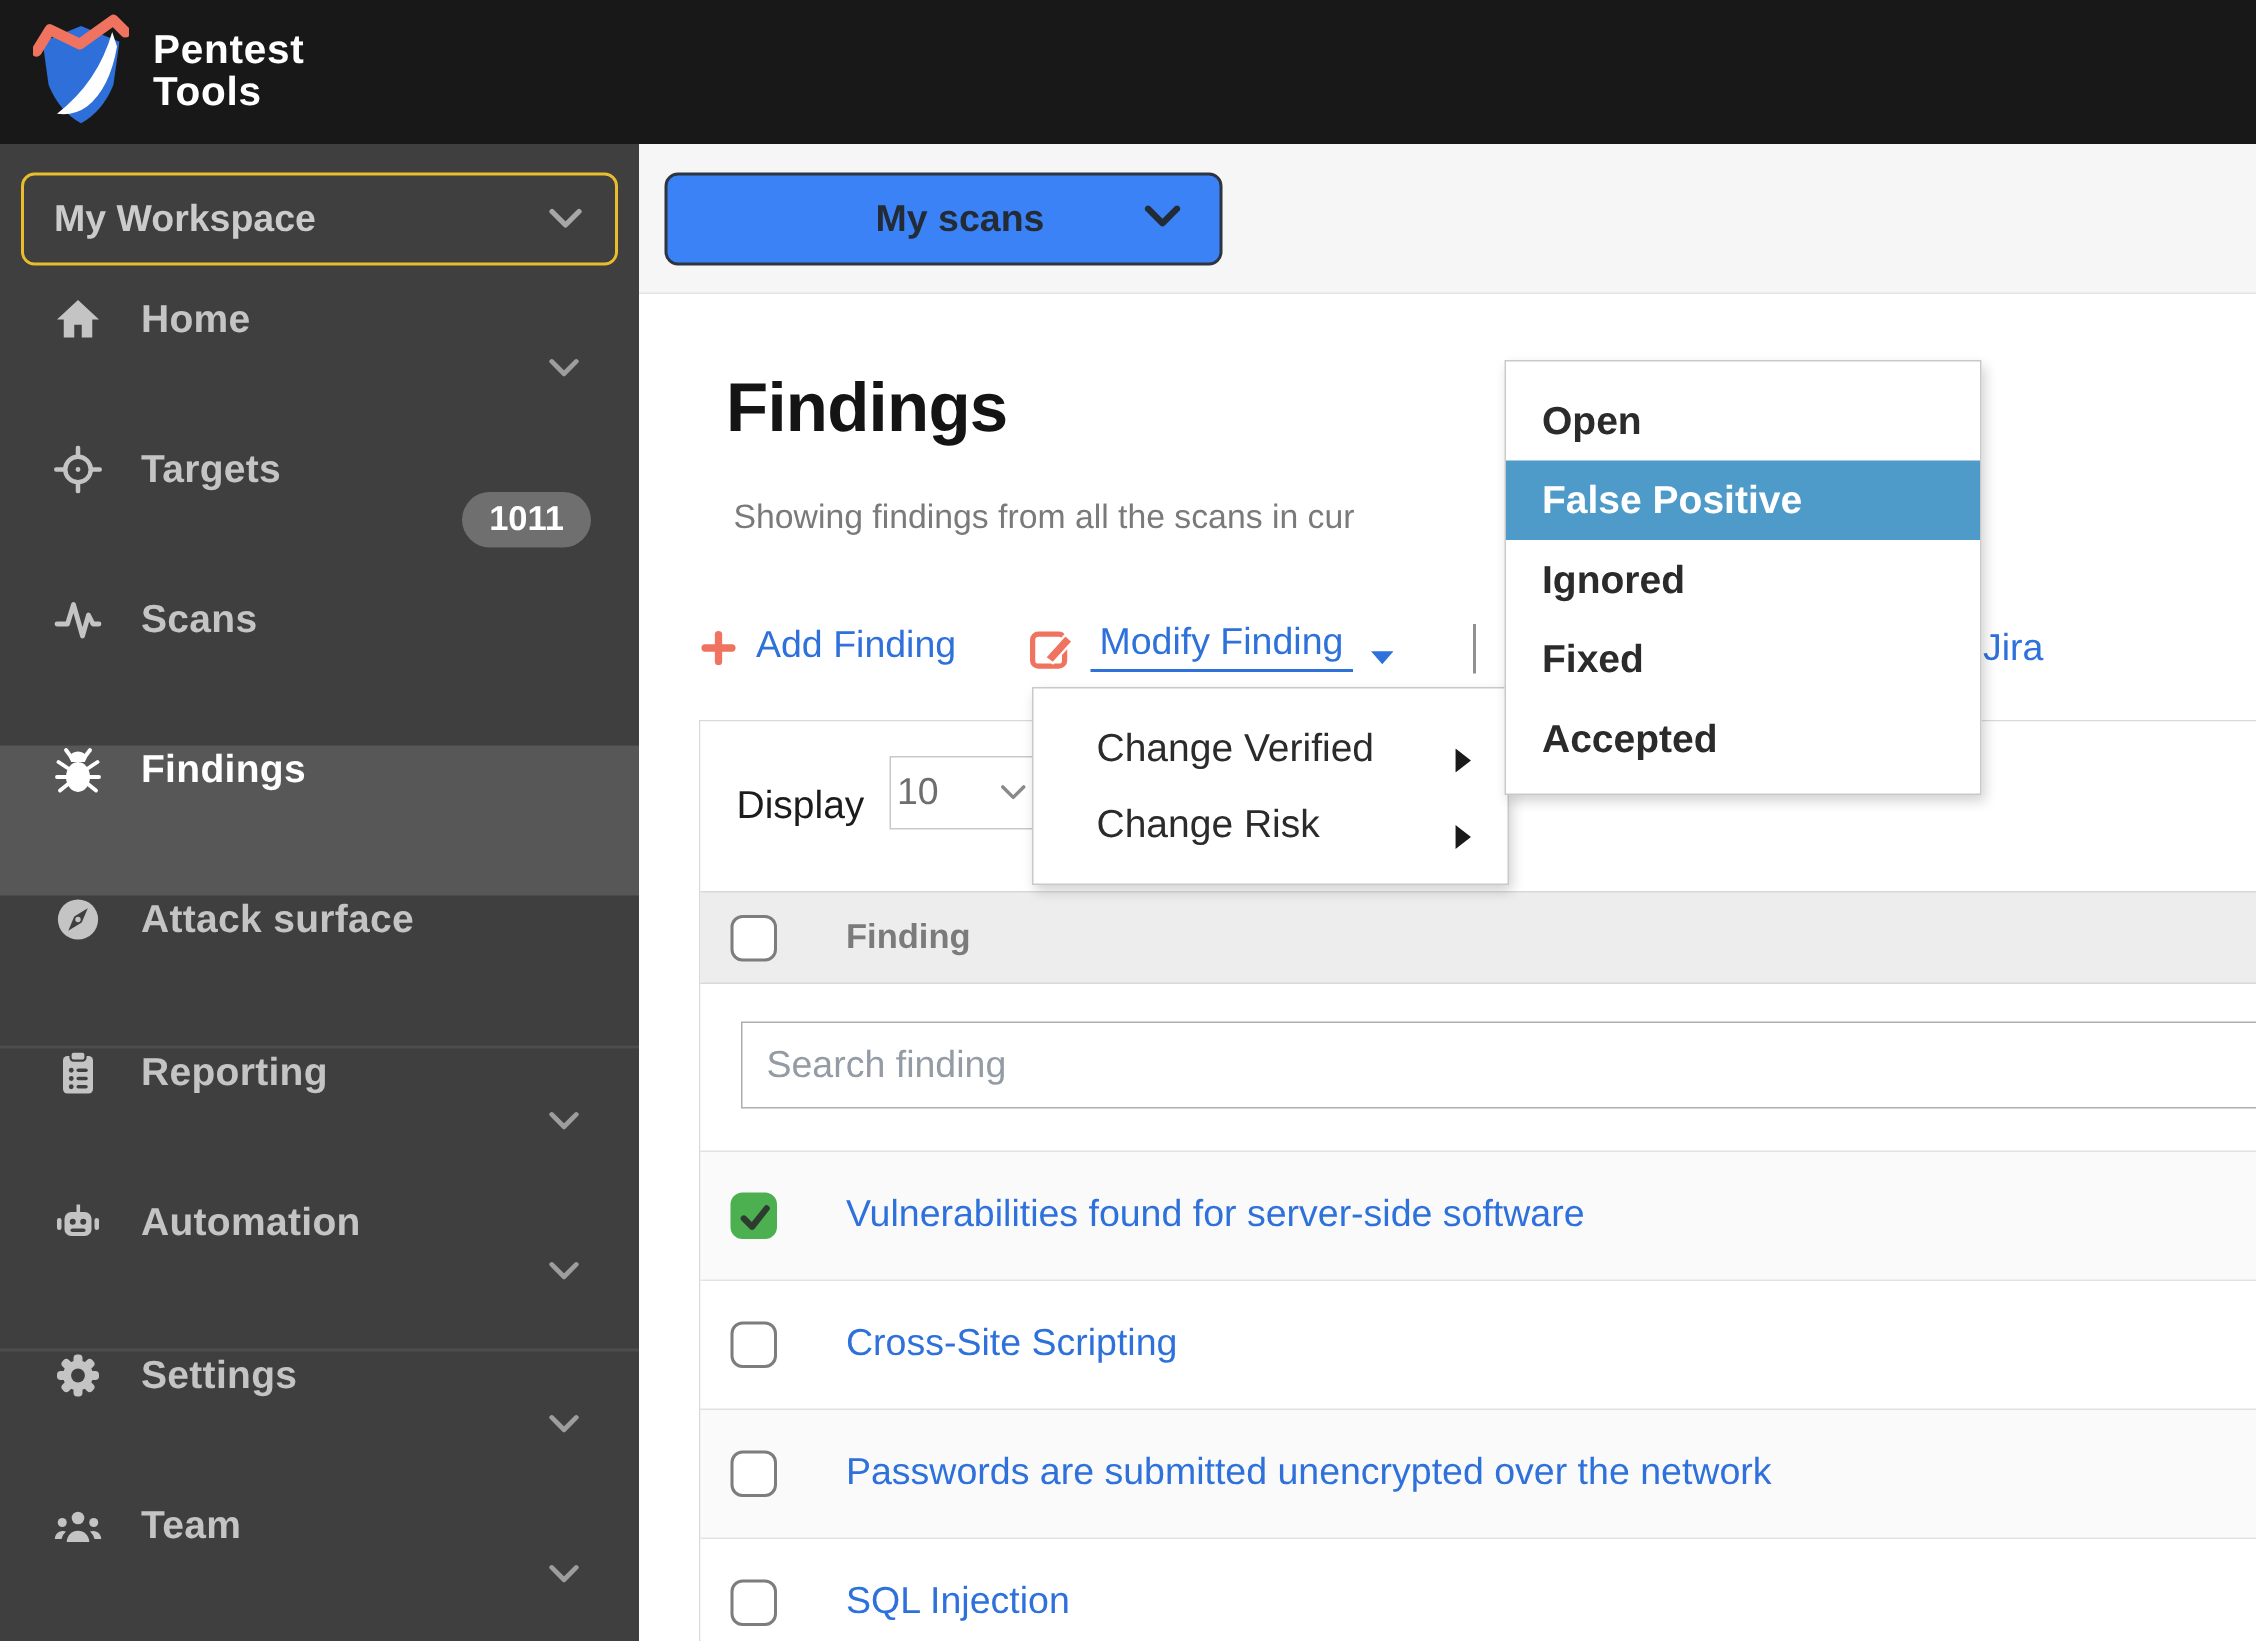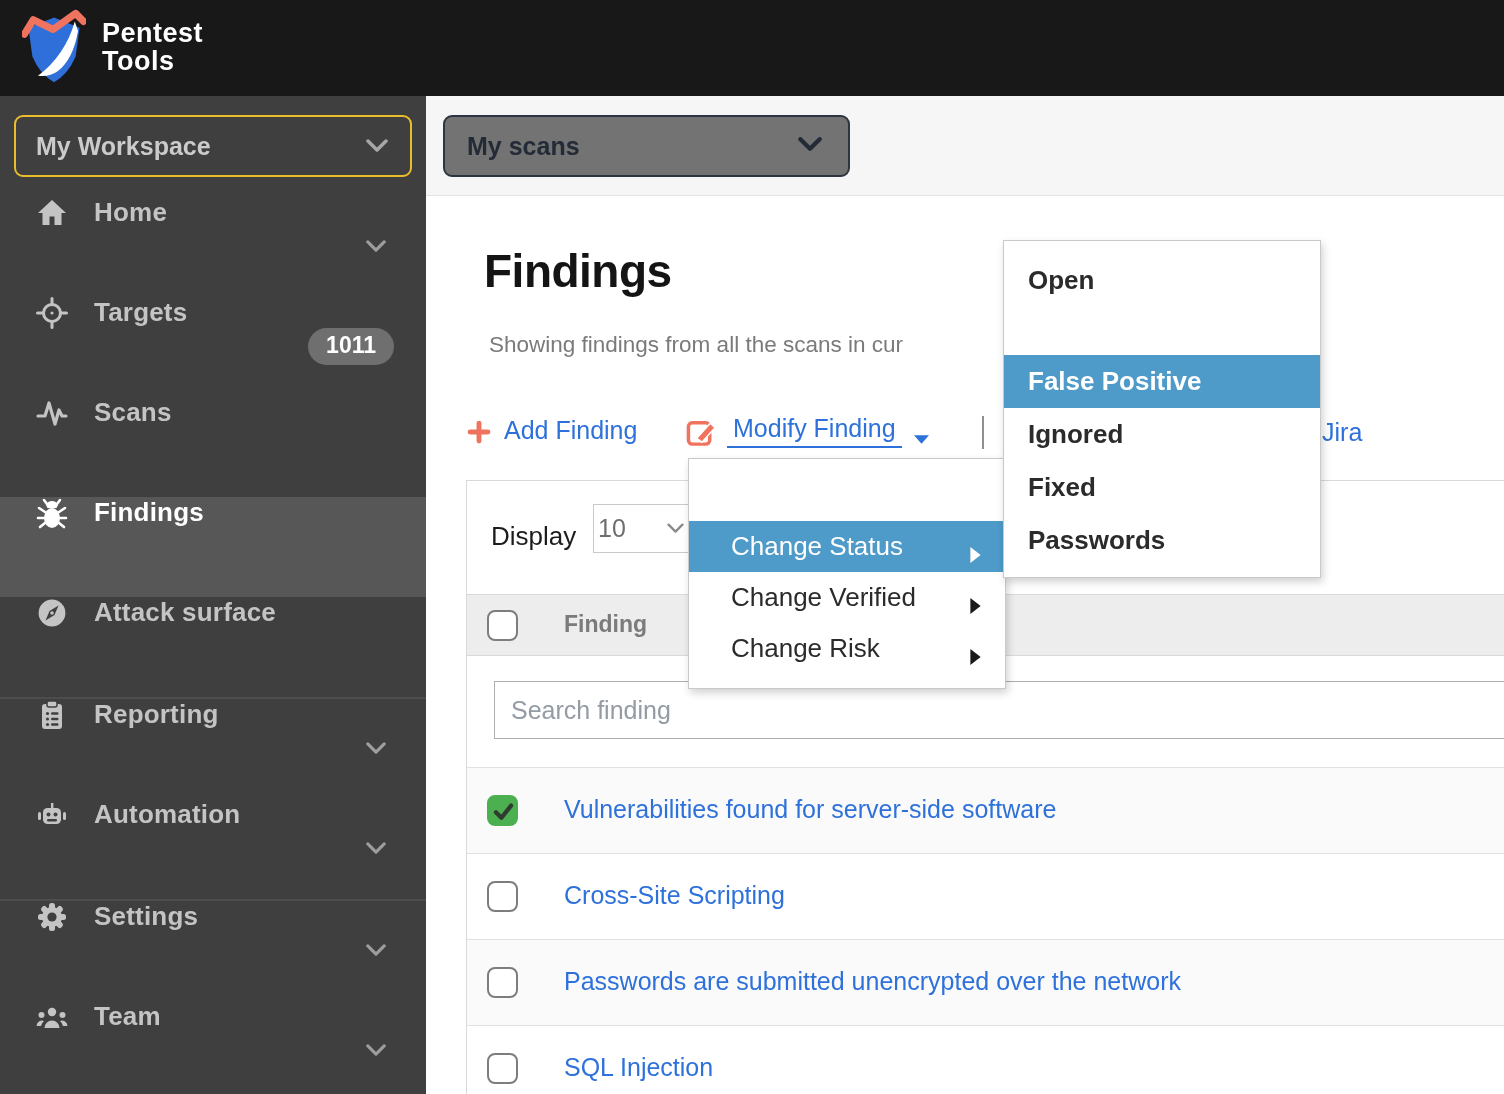--- a/index.html
+++ b/index.html
@@ -26,22 +26,22 @@
   .side-icon svg { display:block; width:32px; height:32px; }
   .side-label { margin-left:26px; font-size:26px; font-weight:700; letter-spacing:.2px; }
   .side-chevron { position:absolute; right:40px; top:42px; color:#9d9d9d; }
   .badge { position:absolute; right:32px; top:31px; background:#6f6f6f; color:#fff; font-size:23px; font-weight:700;
     padding:4px 18px 6px 18px; border-radius:20px; }
   .side-divider { height:2px; background:#4d4d4d; }
 
   
   .main { position:absolute; left:426px; top:96px; width:1078px; height:998px; background:#ffffff; }
   .scanbar { position:absolute; left:0; top:0; width:1078px; height:100px; background:#f6f6f6; border-bottom:1px solid #e3e3e3; }
-  .myscans { position:absolute; left:17px; top:19px; width:407px; height:62px; background:#737373;
-    border:2.5px solid #2c3540; border-radius:9px; cursor:pointer; text-align:left; }
+  .myscans { position:absolute; left:17px; top:19px; width:372px; height:62px; background:#3b82f6;
+    border:2.5px solid #2c3540; border-radius:9px; cursor:pointer; text-align:center; }
   .myscans .ms-label { margin-left:22px; font-size:25px; font-weight:700; color:#222b36; }
   .myscans .ms-chevron { position:absolute; right:26px; top:20px; color:#222b36; }
 
   .page-title { position:absolute; left:58px; top:148px; font-size:46px; font-weight:700; color:#141414; letter-spacing:-.5px; }
   .page-subtitle { position:absolute; left:63px; top:236px; font-size:22.5px; color:#7a7a7a; white-space:nowrap; z-index:1; }
 
   
   .toolbar { position:absolute; left:0; top:318px; width:1078px; height:40px; z-index:2; }
   .tb-link { display:inline-flex; align-items:flex-end; text-decoration:none; cursor:pointer; }
   .add-finding { position:absolute; left:40px; top:2px; gap:12px; }
@@ -83,21 +83,21 @@
 
   
   .menu { position:absolute; background:#fff; border:1px solid #c9c9c9; box-shadow:2px 4px 8px rgba(0,0,0,.18); }
   .modify-menu { left:262px; top:362px; width:318px; padding:14px 0; z-index:6; }
   .status-menu { left:577px; top:144px; width:318px; padding:13px 0 10px 0; z-index:7;font-weight:bold; }
   .menu-item { position:relative; height:51px; display:flex; align-items:center; color:#2b2b2b; cursor:pointer; }
   .modify-menu .menu-item { padding-left:42px; }
   .status-menu .menu-item { height:53px; padding-left:24px; }
   .menu-item span { font-size:26px; }
   .menu-item .arrow { position:absolute; right:24px; top:18px; color:#1a1a1a; }
-  .menu-item.active { background:#4e9ac8; color:#ffffff;margin-top:48px; }
+  .menu-item.active { background:#4e9ac8; color:#ffffff; }
   .menu-item.active .arrow { color:#ffffff; }
 </style>
 </head>
 <body>
 
 <div class="screen">
 
   <header class="topbar">
     <div class="logo">
       <span class="logo-shield">
@@ -393,28 +393,20 @@
             <span class="checkbox">
               
             </span>
             <a class="f-link">SQL Injection</a>
           </div>
         </div>
     </section>
 
     <div class="menu modify-menu">
 
-        <div class="menu-item active">
-          <span>Change Status</span>
-          <span class="arrow">
-            <svg width="11" height="16" viewBox="0 0 9 14" fill="currentColor">
-              <polygon points="0,0 9,7 0,14"></polygon>
-            </svg>
-          </span>
-        </div>
 
         <div class="menu-item">
           <span>Change Verified</span>
           <span class="arrow">
             <svg width="11" height="16" viewBox="0 0 9 14" fill="currentColor">
               <polygon points="0,0 9,7 0,14"></polygon>
             </svg>
           </span>
         </div>
 
@@ -440,18 +432,18 @@
 
         <div class="menu-item">
           <span>Ignored</span>
         </div>
 
         <div class="menu-item">
           <span>Fixed</span>
         </div>
 
         <div class="menu-item">
-          <span>Passwords</span>
+          <span>Accepted</span>
         </div>
       </div>
 
   </main>
 </div>
 
 </body></html>

